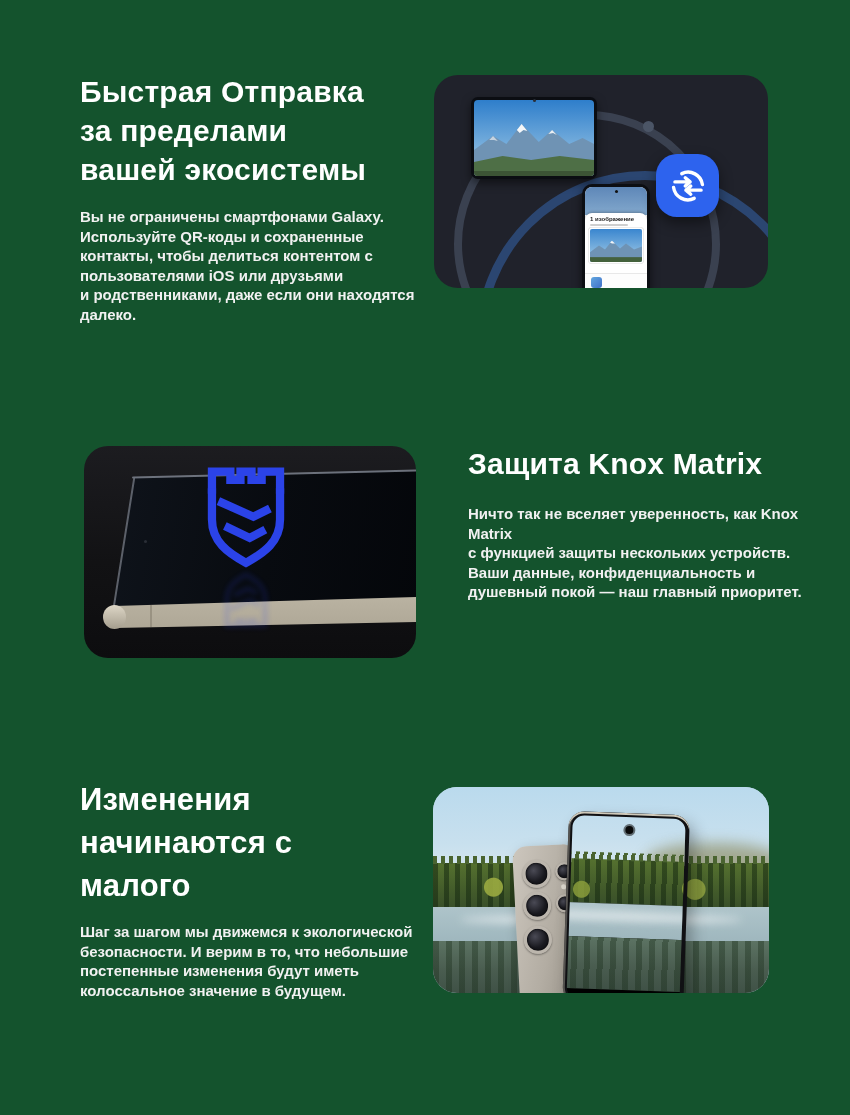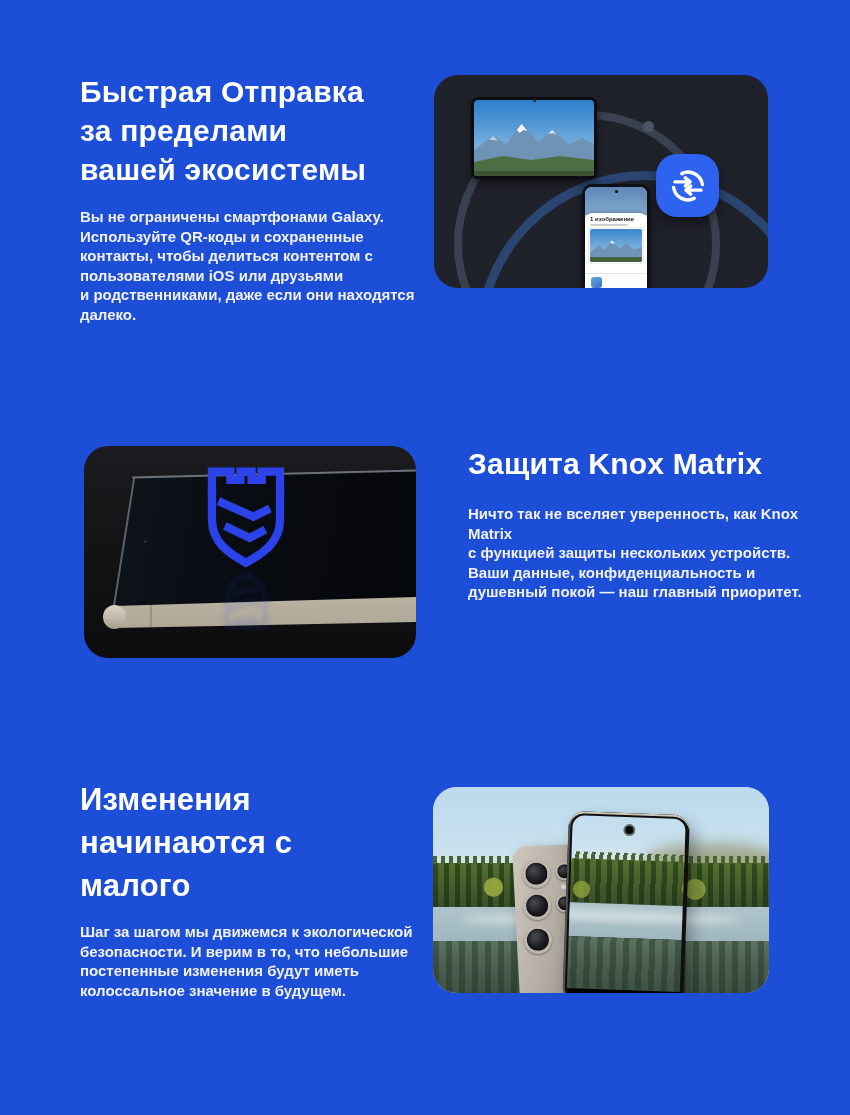--- a/index.html
+++ b/index.html
@@ -1,16 +1,16 @@
 <!DOCTYPE html>
 <html><head>
 <meta charset="utf-8">
 <style>
   html,body{margin:0;padding:0;background:#000;}
-  .page{position:relative;width:850px;height:1115px;background:#1d4ed8;overflow:hidden;
+  .page{position:relative;width:850px;height:1115px;background:#14532d;overflow:hidden;
         font-family:"Liberation Sans",sans-serif;}
   .abs{position:absolute;}
 
   
   h2.hline{margin:0;color:#fff;font-weight:700;font-size:30px;line-height:39px;
            letter-spacing:.2px;white-space:pre-line;}
   h2.hline.big{font-size:31px;line-height:43px;}
   p.body{margin:18px 0 0 0;color:#f1f1f1;font-size:15px;line-height:19.5px;
          white-space:pre-line;font-weight:700;}
 

